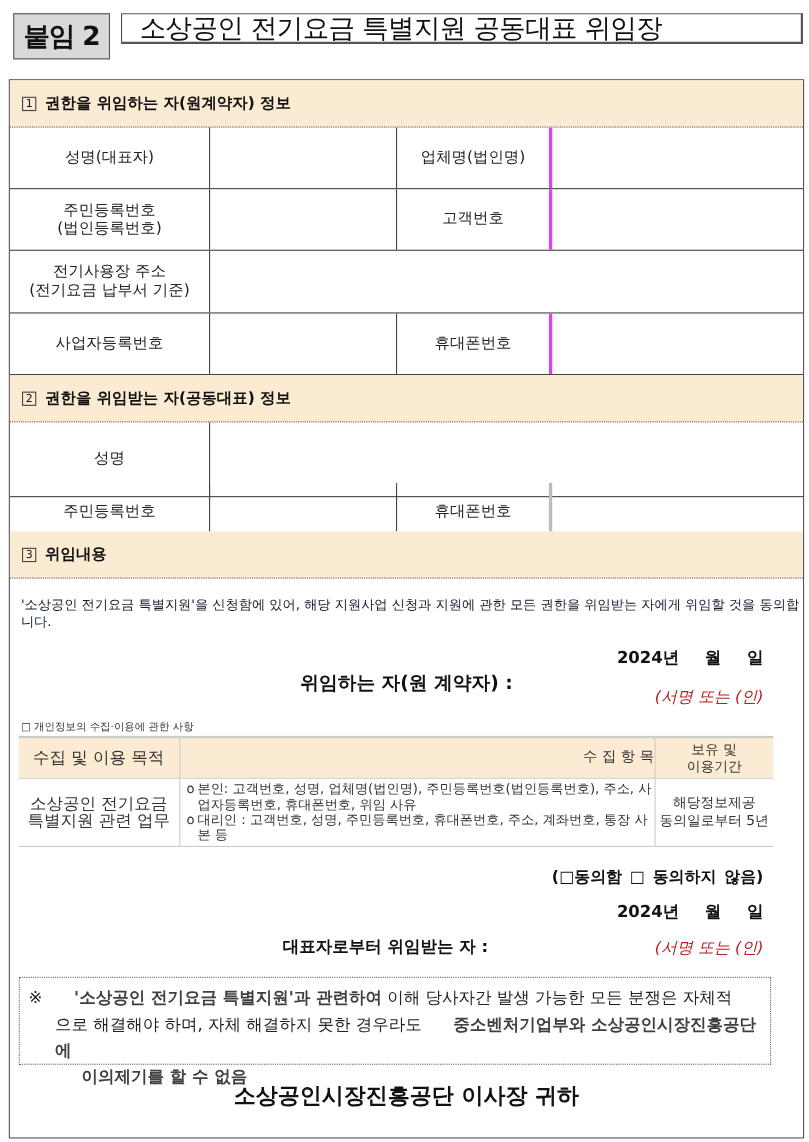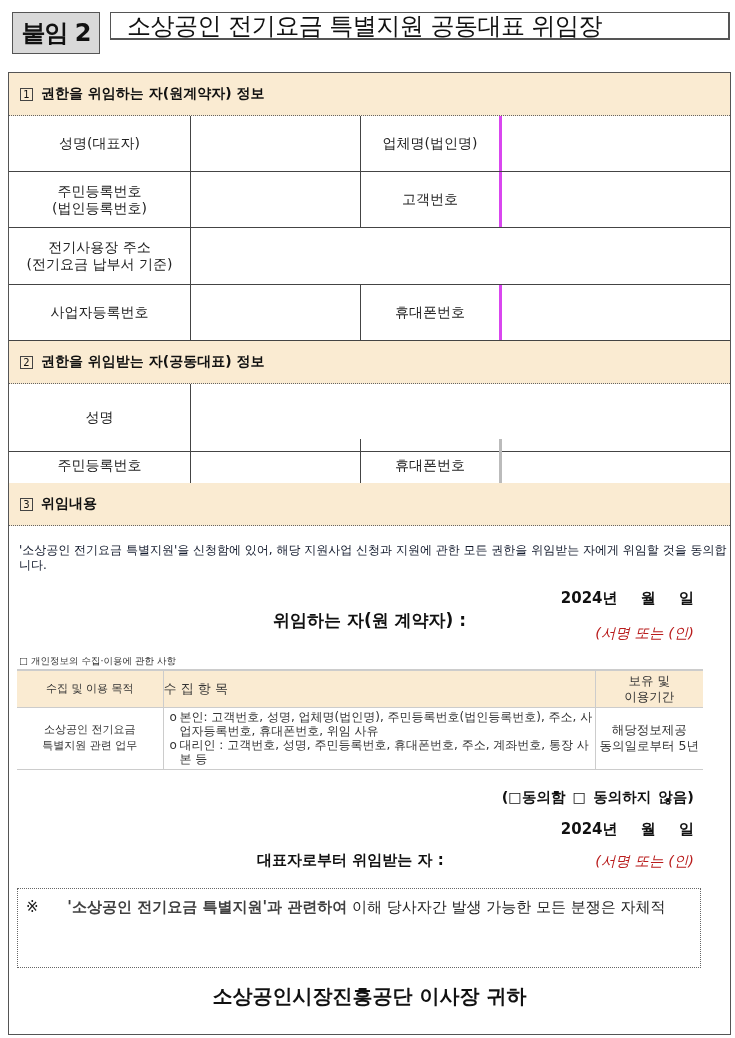--- a/index.html
+++ b/index.html
@@ -61,21 +61,21 @@
   .privacy-note { position: absolute; left: 10px; top: 582px; font-size: 9.5px; color: #333; }
   .ptable {
     position: absolute; left: 8px; top: 596px; width: 686px; border-collapse: collapse;
     font-size: 12px; color: #333;
   }
   .ptable th {
     background: #faebd2; font-weight: normal; height: 37px; border-top: 2px solid #ccc;
     border-bottom: 1px solid #ccc; font-size: 13px; line-height: 15px;
   }
   .ptable td { height: 62px; border-bottom: 1px solid #ccc; vertical-align: middle; line-height: 14px; }
-  .ptable .col1 { width: 146px; text-align: center; border-right: 1px solid #ccc; font-size: 11px; line-height: 16px; }
+  .ptable .col1 { width: 146px; text-align: center; border-right: 1px solid #ccc; font-size: 15px; line-height: 16px; }
   .ptable .col2 { width: 432px; border-right: 1px solid #ccc; padding-left: 6px; }
   .ptable .col3 { width: 108px; text-align: center; font-size: 12.5px; line-height: 16px; }
   .bullet-item { display: flex; }
   .bullet-item .b { width: 10px; flex: none; }
 
   .agree-q { position: absolute; left: 50px; top: 716px; font-size: 14px; font-weight: bold; }
   .agree-opts { position: absolute; right: 36px; top: 715px; font-size: 14.5px; font-weight: bold; word-spacing: 2px; }
 
   .notice {
     position: absolute; left: 8px; top: 815px; width: 684px; height: 80px;
@@ -169,21 +169,21 @@
 
   <div class="sign-line" style="left:244px;top:536px;margin-left:20px;">위임하는 자(원 계약자) :</div>
   <div class="sign-suffix" style="top:551px;">(서명 또는 (인)</div>
 
   <div class="privacy-note">□ 개인정보의 수집·이용에 관한 사항</div>
 
   <table class="ptable">
     <tbody>
         <tr>
       <th class="col1">수집 및 이용 목적</th>
-      <th class="col2" style="text-align:left;padding-left:0;">수 집 항 목</th>
+      <th class="col2" style="text-align:right;padding-left:0;">수 집 항 목</th>
       <th class="col3">
         <div>보유 및</div>
         <div>이용기간</div>
       </th>
     </tr>
     <tr>
       <td class="col1">
         <div>소상공인 전기요금</div>
         <div>특별지원 관련 업무</div>
       </td>
@@ -208,16 +208,18 @@
   <div class="agree-opts">(□동의함  □ 동의하지 않음)</div>
 
   <div class="date-line" style="top:747px;">2024년 월 일</div>
 
   <div class="sign-line" style="left:248px;top:778px;font-size:15px;">대표자로부터 위임받는 자 :</div>
   <div class="sign-suffix" style="top:779px;">(서명 또는 (인)</div>
 
   <div class="notice">
     <span>※</span>
     <b>'소상공인 전기요금 특별지원'과 관련하여</b><span> 이해 당사자간 발생 가능한 모든 분쟁은 자체적</span>
+    <span class="indent"><span>으로 해결해야 하며, 자체 해결하지 못한 경우라도 </span><b>중소벤처기업부와 소상공인시장진흥공단에</b></span>
+    <span class="indent"><b>이의제기를 할 수 없음</b></span>
   </div>
 
   <div class="footer-title">소상공인시장진흥공단 이사장 귀하</div>
 </div>
 
 </body></html>

